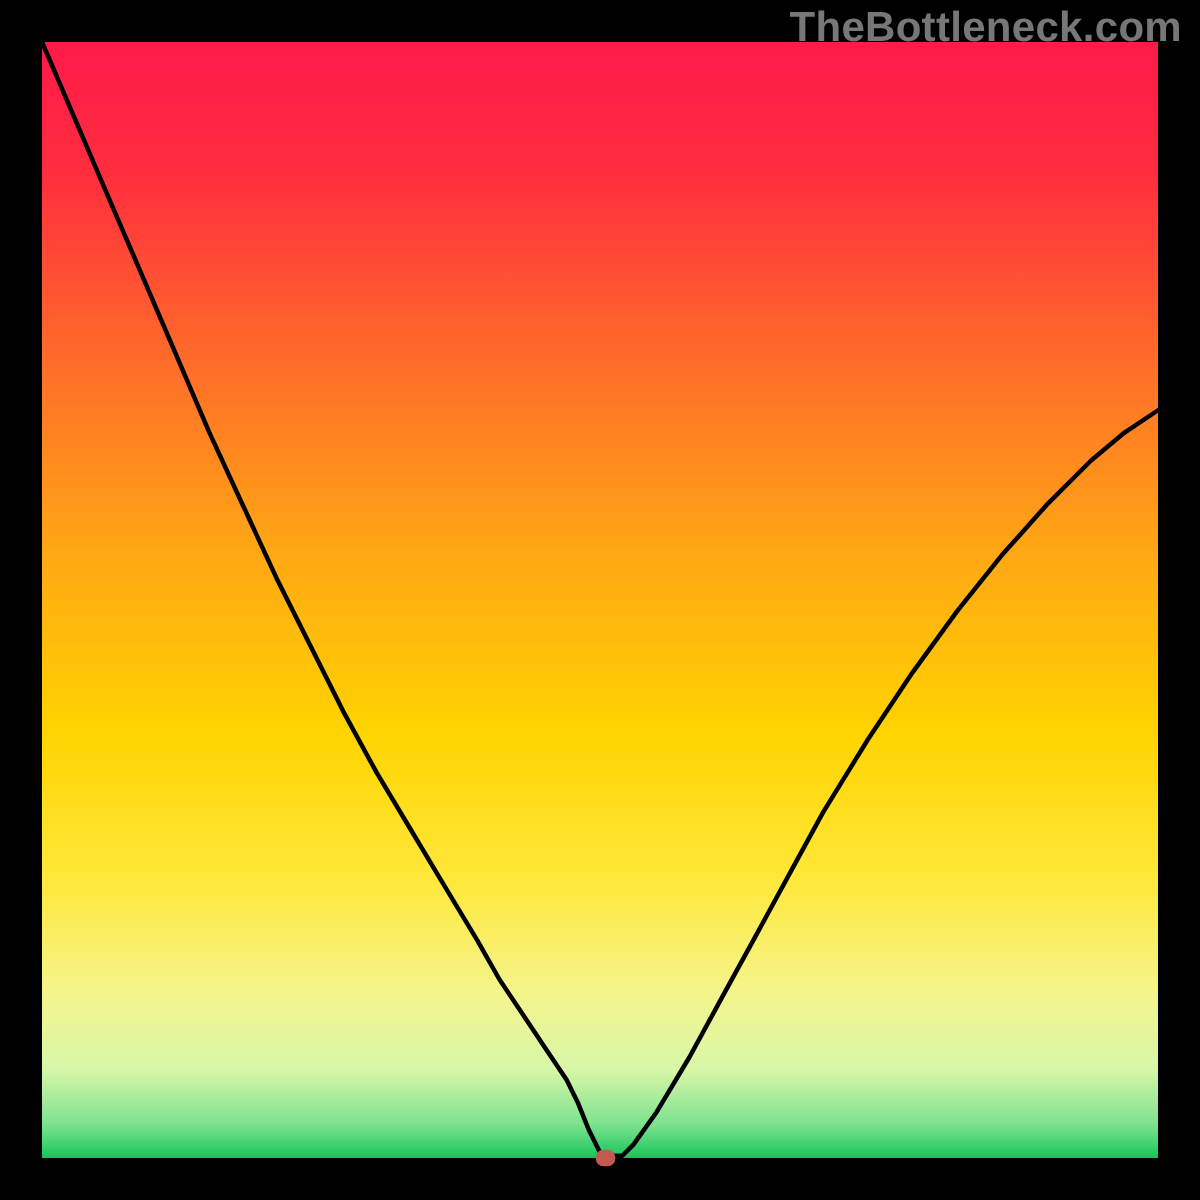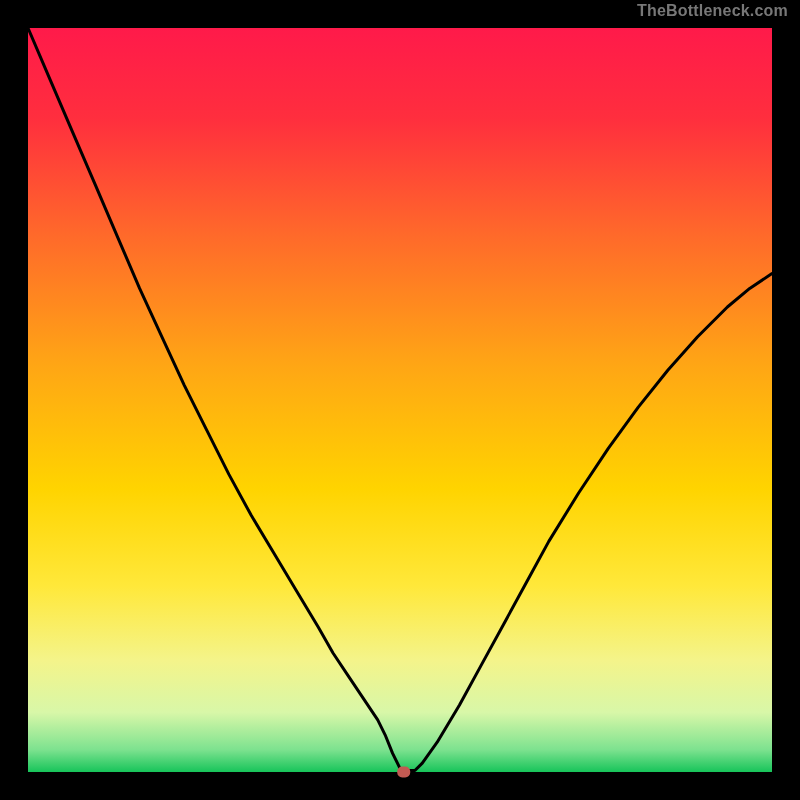--- a/index.html
+++ b/index.html
@@ -16,21 +16,21 @@
     left: 0; top: 0;
     width: 800px;
     height: 800px;
     background: #000;
   }
   .watermark {
     position: absolute;
     top: 2px;
     right: 12px;
     color: #777;
-    font-size: 16px;
+    font-size: 28px;
     font-weight: 600;
     letter-spacing: 0.2px;
     user-select: none;
   }
   svg {
     position: absolute;
     left: 0; top: 0;
   }
 </style>
 </head>

